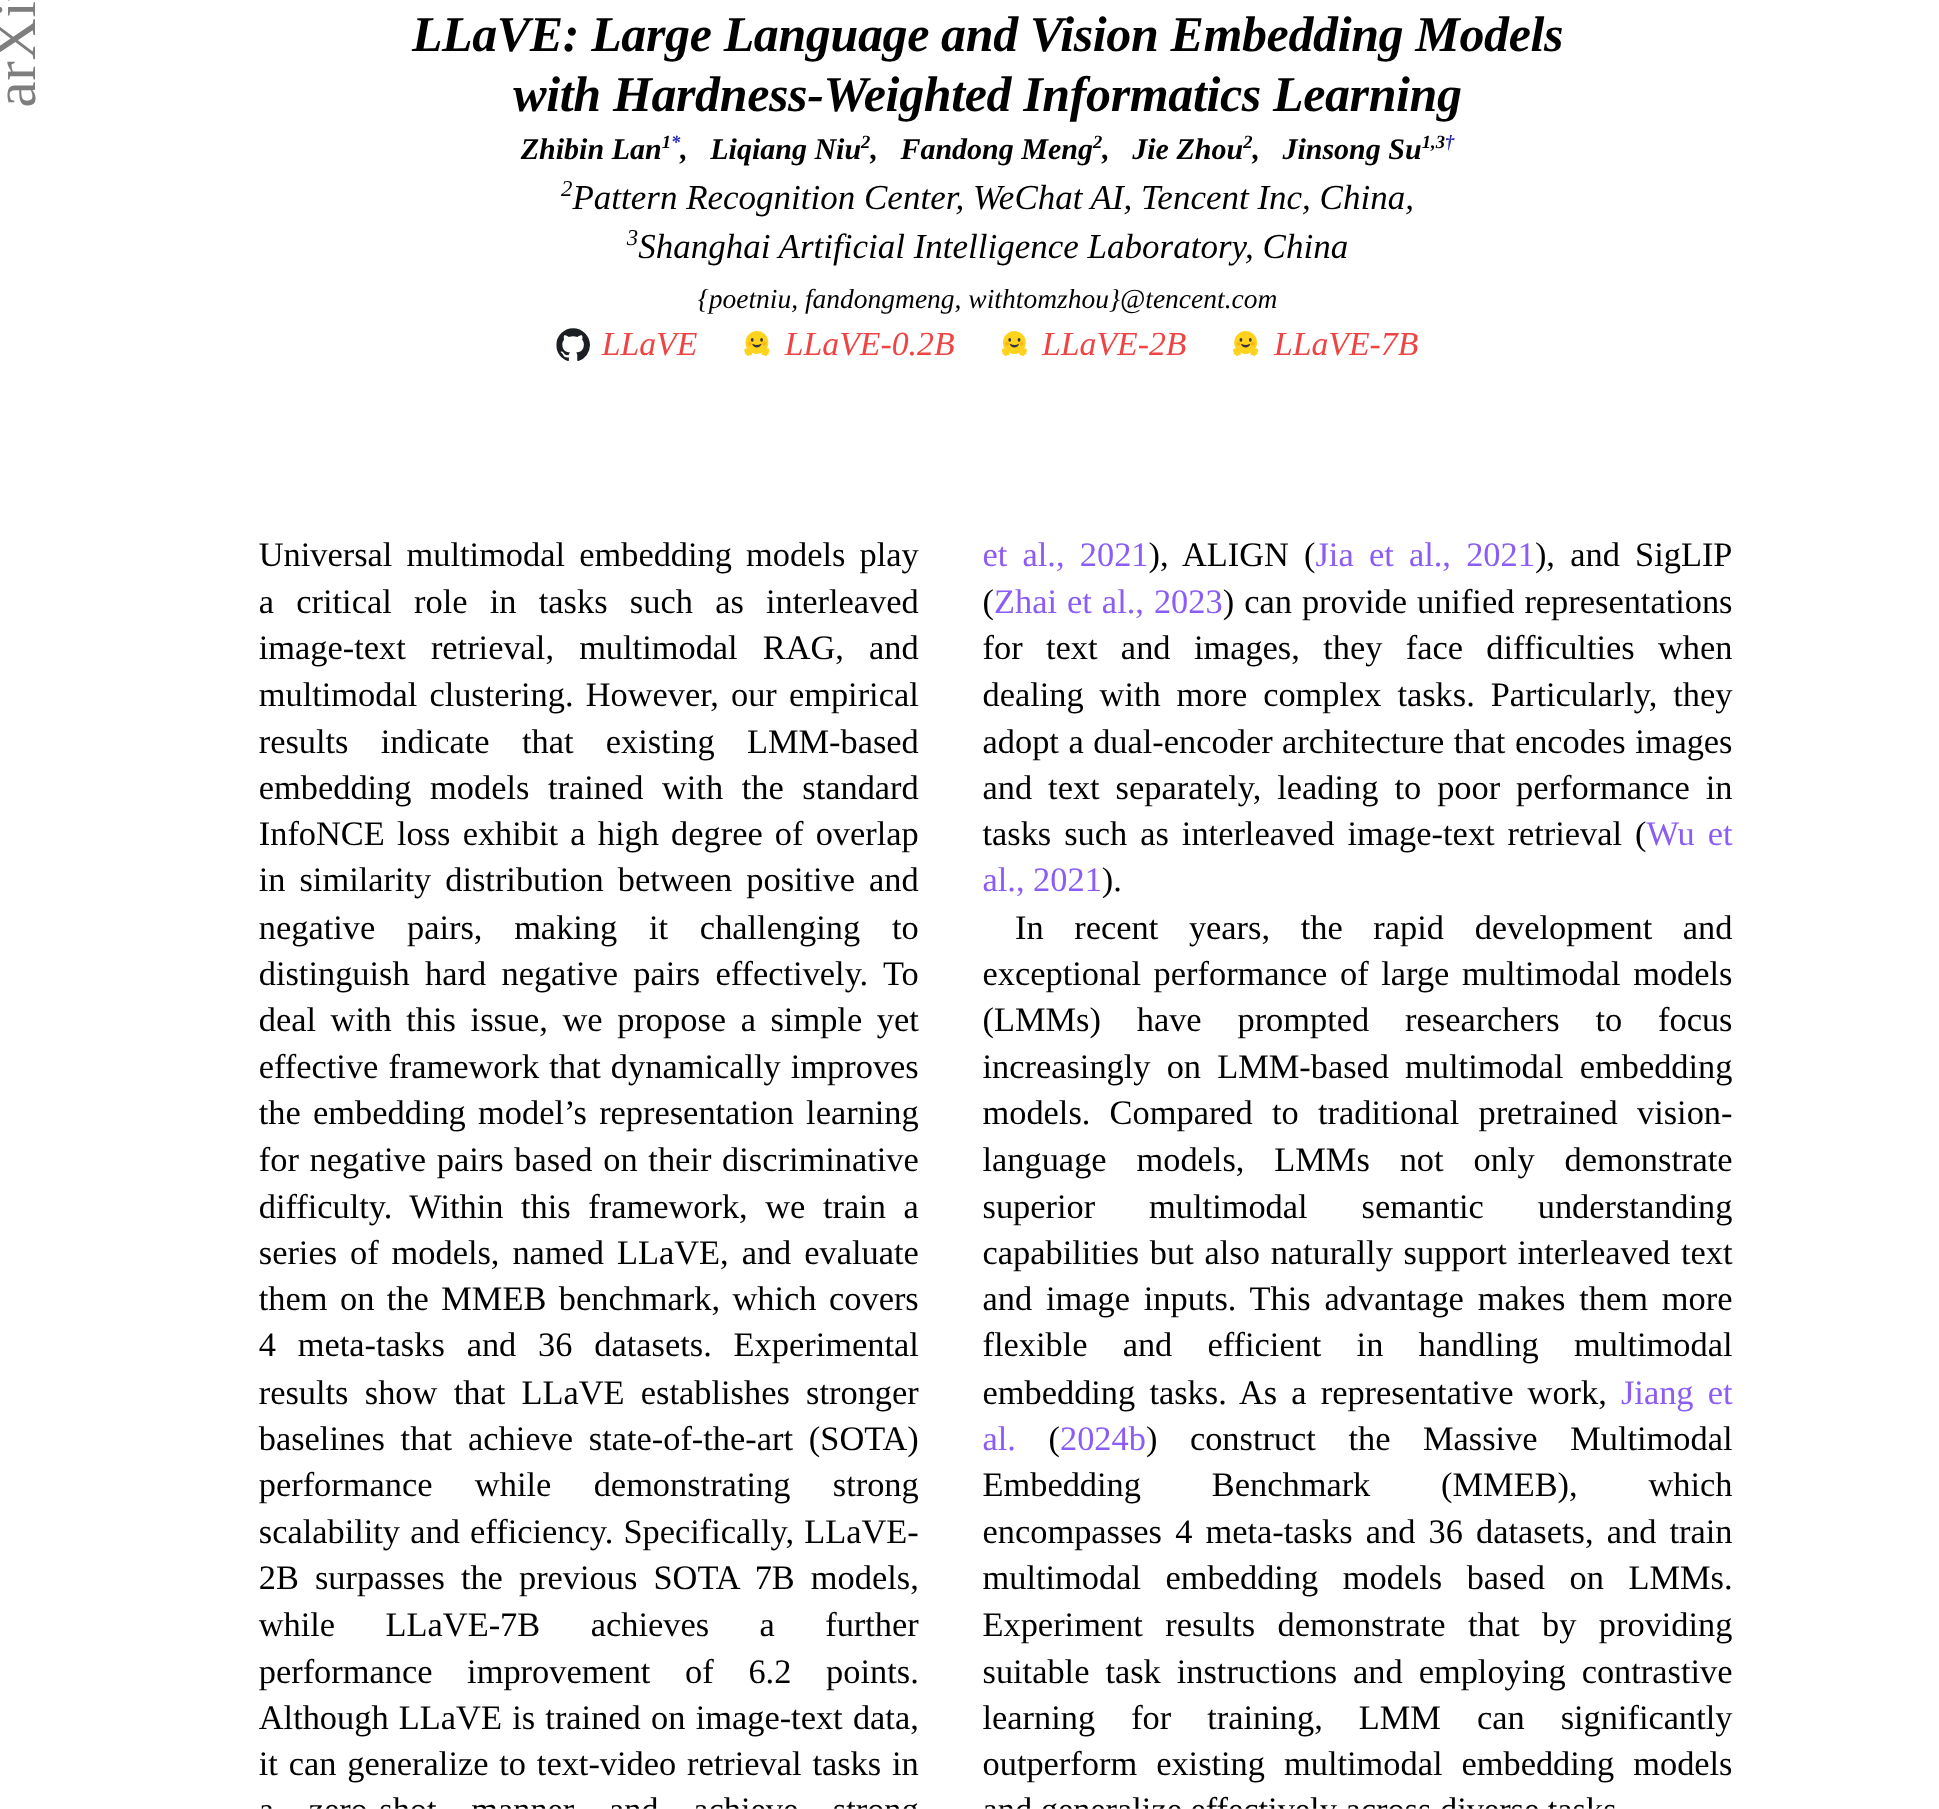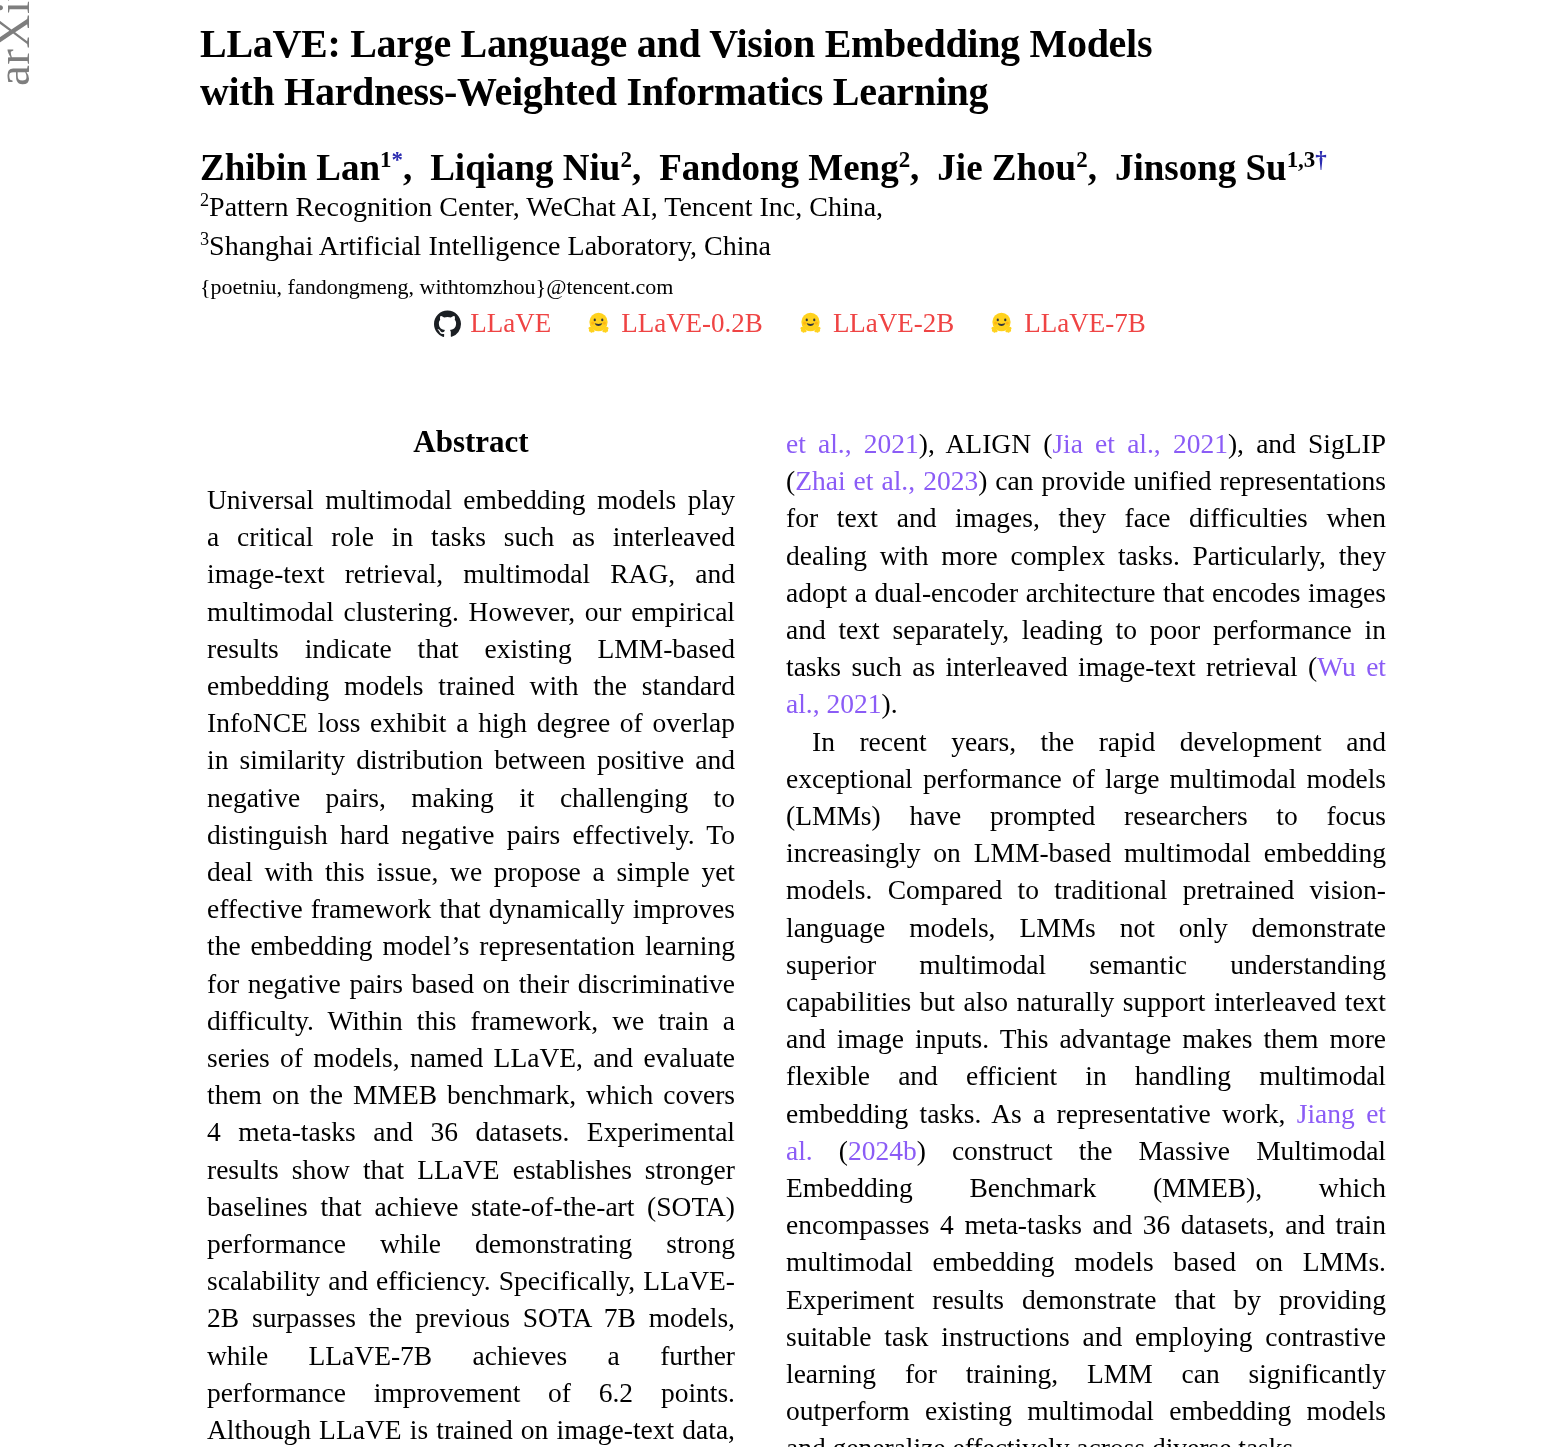--- a/index.html
+++ b/index.html
@@ -41,36 +41,37 @@
     left: 0;
     top: 0;
     width: 1551px;
     height: 1447px;
   }
 
   
   #title-block {
     position: absolute;
     left: 200px;
-    top: 20px;
+    top: 4px;
     width: 1180px;
-    text-align: left;
+    text-align: center;
+    font-style: italic;
   }
   .paper-title {
     font-weight: bold;
     font-size: 40px;
     line-height: 48px;
     letter-spacing: -0.3px;
     margin: 0;
   }
 
   .author-line {
-    margin-top: 34px;
+    margin-top: 2px;
     font-weight: bold;
-    font-size: 37px;
+    font-size: 24px;
     line-height: 36px;
     white-space: nowrap;
   }
   .author-line .sep { display: inline-block; width: 18px; }
   sup { font-size: 0.62em; vertical-align: super; line-height: 0; }
   .marker { color: #2b2bb0; }
 
   .affil {
     font-size: 28px;
     line-height: 36px;
@@ -227,21 +228,20 @@
         </span>
         <span class="badge-label">LLaVE-7B</span>
       </span>
 
     </div>
   </div>
 
   <div id="columns">
 
     <div class="column" id="left-column">
-      <div class="abstract-heading">Abstract</div>
       <p class="para">Universal multimodal embedding models play a critical role in tasks such as interleaved image-text retrieval, multimodal RAG, and multimodal clustering. However, our empirical results indicate that existing LMM-based embedding models trained with the standard InfoNCE loss exhibit a high degree of overlap in similarity distribution between positive and negative pairs, making it challenging to distinguish hard negative pairs effectively. To deal with this issue, we propose a simple yet effective framework that dynamically improves the embedding model’s representation learning for negative pairs based on their discriminative difficulty. Within this framework, we train a series of models, named LLaVE, and evaluate them on the MMEB benchmark, which covers 4 meta-tasks and 36 datasets. Experimental results show that LLaVE establishes stronger baselines that achieve state-of-the-art (SOTA) performance while demonstrating strong scalability and efficiency. Specifically, LLaVE-2B surpasses the previous SOTA 7B models, while LLaVE-7B achieves a further performance improvement of 6.2 points. Although LLaVE is trained on image-text data, it can generalize to text-video retrieval tasks in a zero-shot manner and achieve strong performance, demonstrating its remarkable potential for transfer to other embedding tasks.</p>
     </div>
 
     <div class="column" id="right-column">
       <p class="para"><span class="cite">et al., 2021</span><span>), ALIGN (</span><span class="cite">Jia et al., 2021</span><span>), and SigLIP (</span><span class="cite">Zhai et al., 2023</span><span>) can provide unified representations for text and images, they face difficulties when dealing with more complex tasks. Particularly, they adopt a dual-encoder architecture that encodes images and text separately, leading to poor performance in tasks such as interleaved image-text retrieval (</span><span class="cite">Wu et al., 2021</span><span>).</span></p>
 
       <p class="para"><span>In recent years, the rapid development and exceptional performance of large multimodal models (LMMs) have prompted researchers to focus increasingly on LMM-based multimodal embedding models. Compared to traditional pretrained vision-language models, LMMs not only demonstrate superior multimodal semantic understanding capabilities but also naturally support interleaved text and image inputs. This advantage makes them more flexible and efficient in handling multimodal embedding tasks. As a representative work, </span><span class="cite">Jiang et al.</span><span> (</span><span class="cite">2024b</span><span>) construct the Massive Multimodal Embedding Benchmark (MMEB), which encompasses 4 meta-tasks and 36 datasets, and train multimodal embedding models based on LMMs. Experiment results demonstrate that by providing suitable task instructions and employing contrastive learning for training, LMM can significantly outperform existing multimodal embedding models and generalize effectively across diverse tasks.</span></p>
     </div>
 
   </div>

